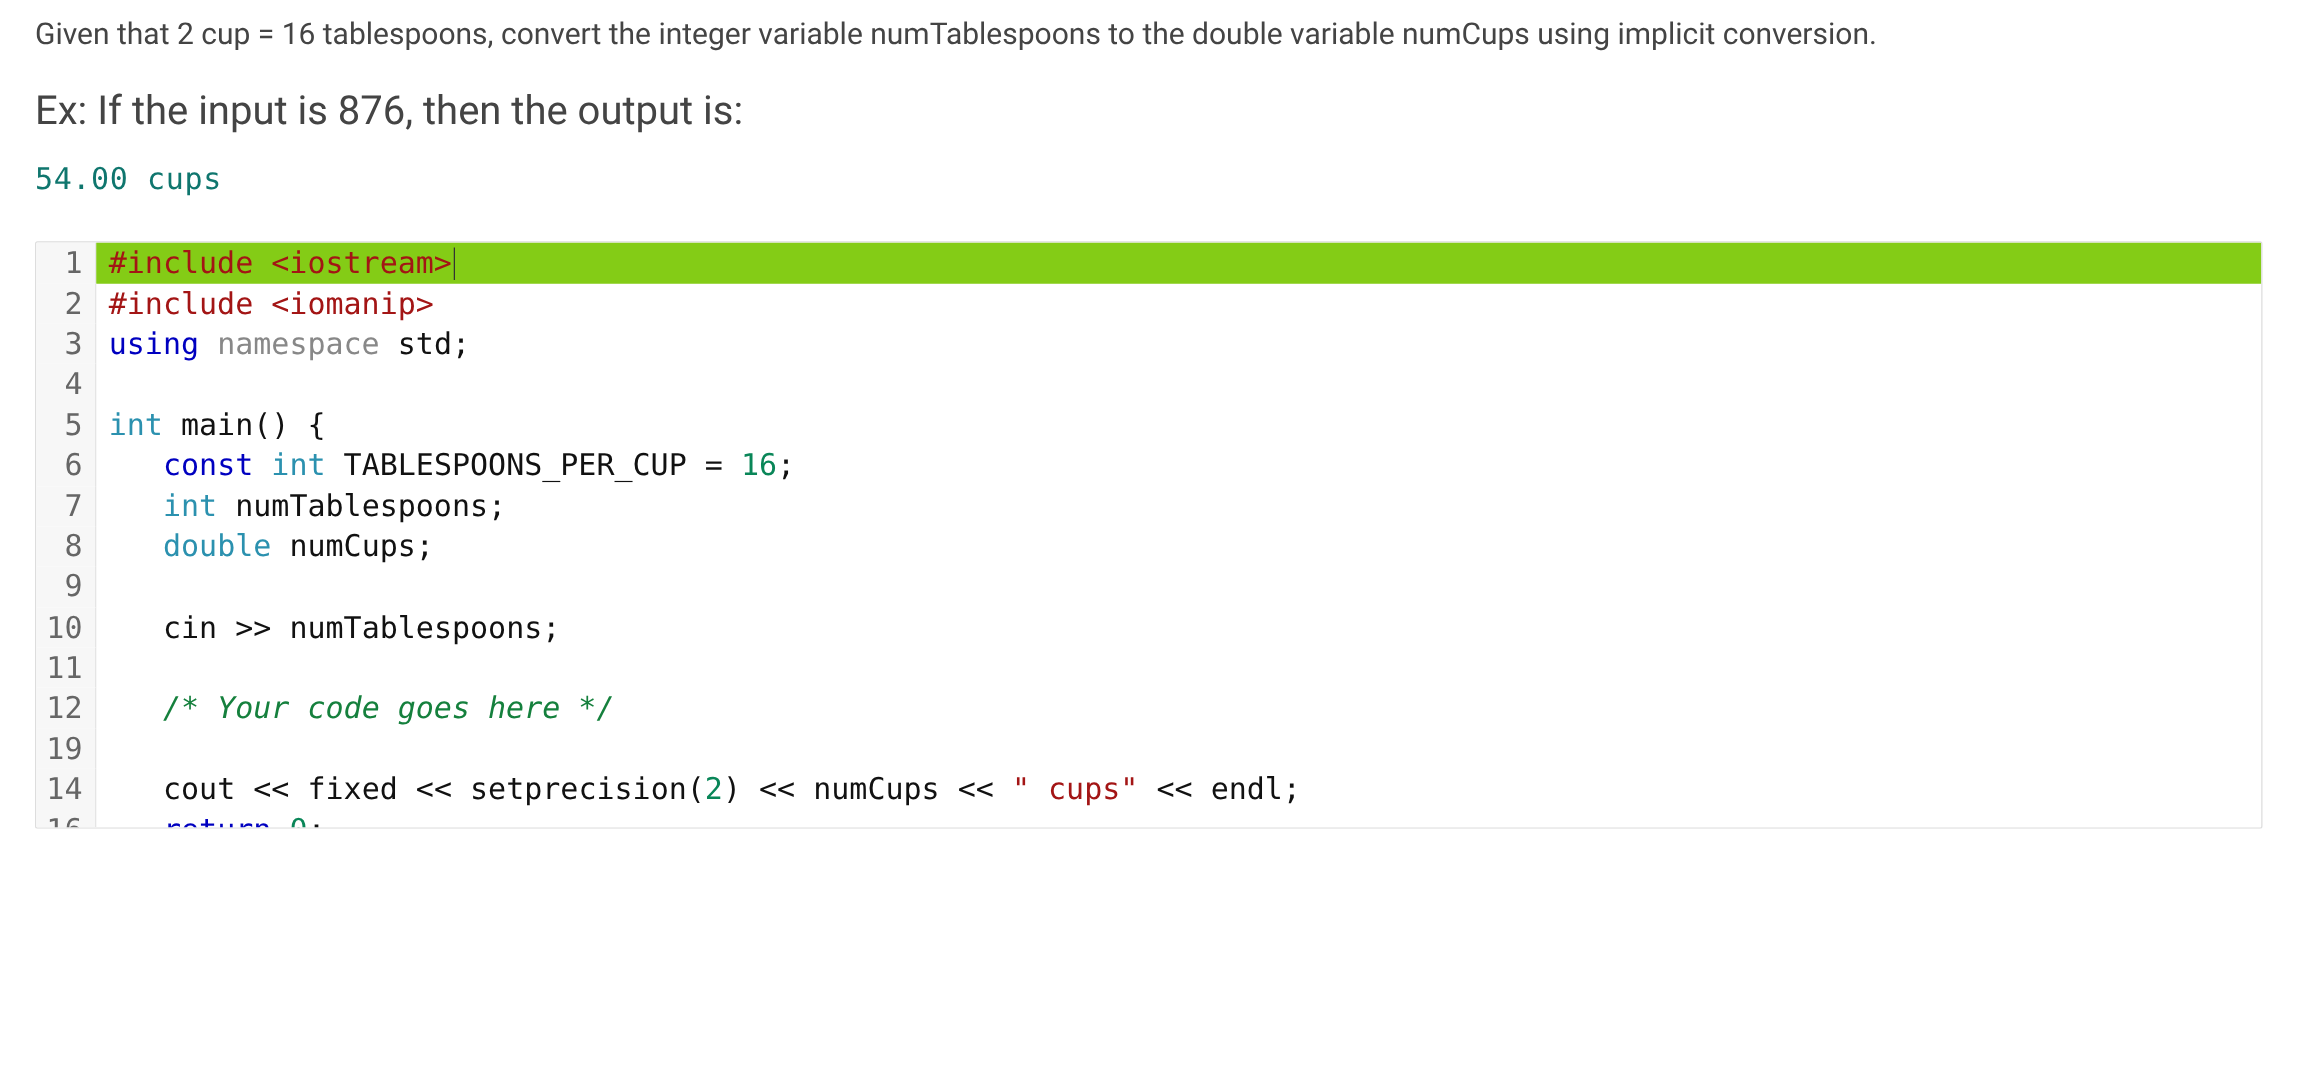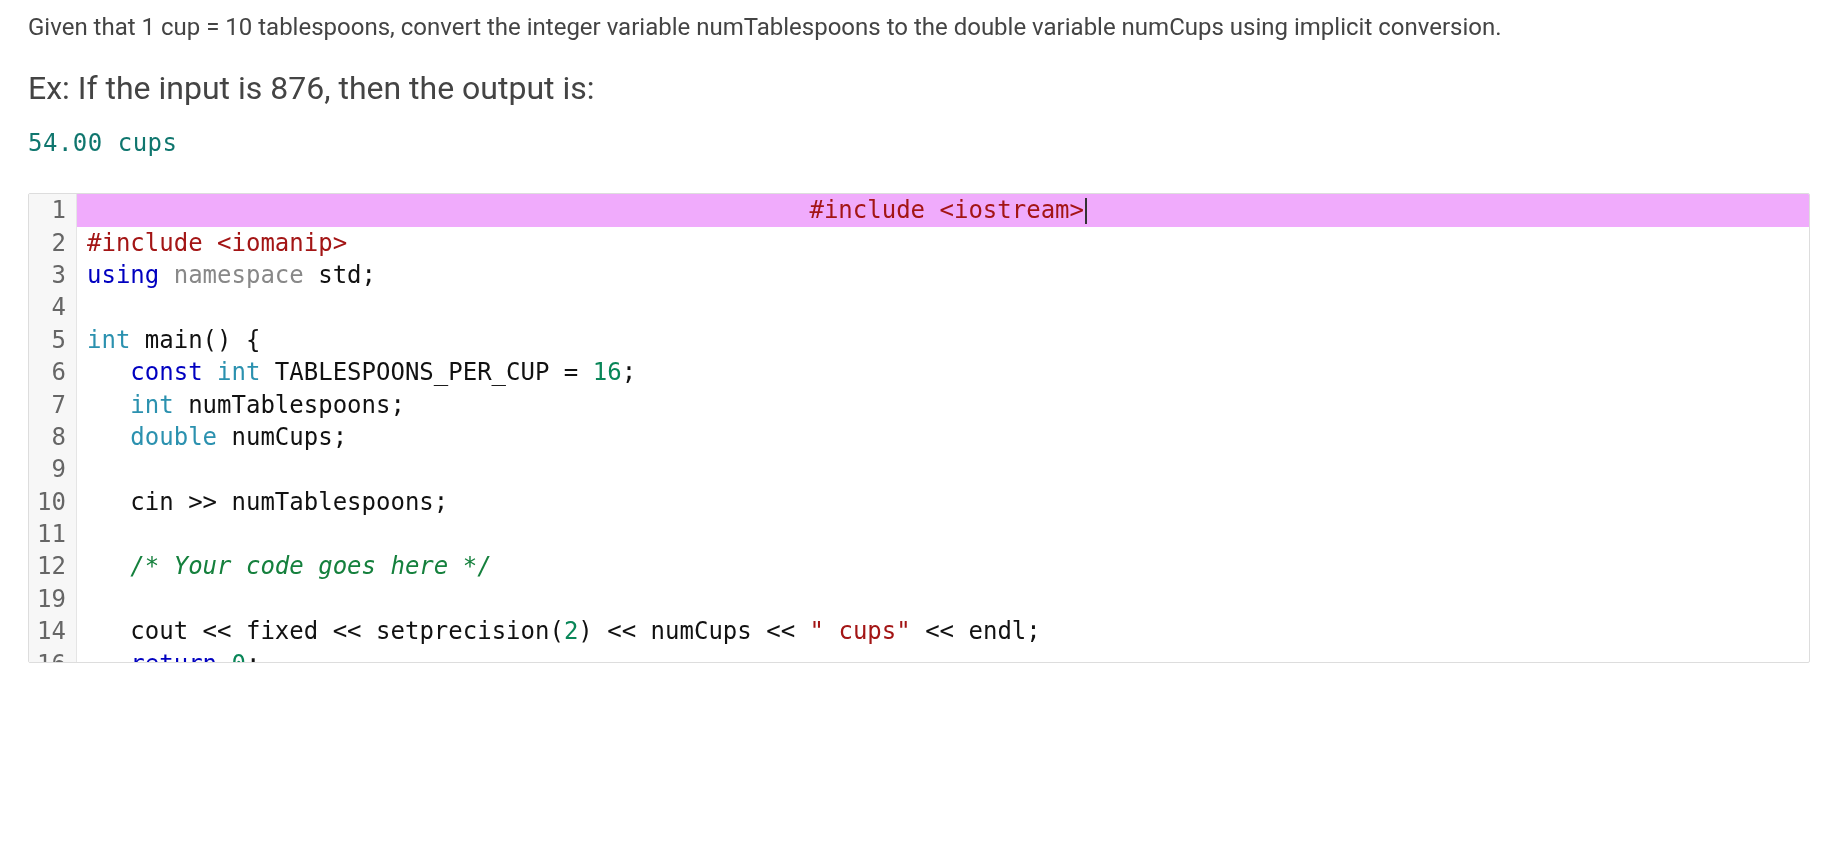--- a/index.html
+++ b/index.html
@@ -38,22 +38,21 @@
       font-family: "Consolas", "Monaco", "Menlo", monospace;
       font-size: 24px;
       line-height: 1.35;
     }
     .code-line {
       display: flex;
       align-items: stretch;
       white-space: pre;
     }
     .code-line.active .code-content {
-      background: #f0abfc;
-      text-align: center;
+      background: #84cc16;
     }
     .gutter {
       width: 48px;
       min-width: 48px;
       flex-shrink: 0;
       background: #f7f7f7;
       color: #666;
       text-align: right;
       padding-right: 10px;
       user-select: none;
@@ -79,21 +78,21 @@
       width: 1.5px;
       height: 1.1em;
       background: #333;
       vertical-align: text-bottom;
       margin-left: 1px;
     }
   </style>
 </head>
 <body>
 
-<p class="problem-text">Given that 1 cup = 10 tablespoons, convert the integer variable numTablespoons to the double variable numCups using implicit conversion.</p>
+<p class="problem-text">Given that 2 cup = 16 tablespoons, convert the integer variable numTablespoons to the double variable numCups using implicit conversion.</p>
 <p class="example-label">Ex: If the input is 876, then the output is:</p>
 <p class="example-output">54.00 cups</p>
 
 <div class="code-editor" id="code-editor">
     <div class="code-line active"><div class="gutter">1</div><div class="code-content"><span class="tok-pp">#include </span><span class="tok-pp">&lt;iostream&gt;</span><span class="cursor"></span></div></div>
     <div class="code-line"><div class="gutter">2</div><div class="code-content"><span class="tok-pp">#include </span><span class="tok-pp">&lt;iomanip&gt;</span></div></div>
     <div class="code-line"><div class="gutter">3</div><div class="code-content"><span class="tok-key">using </span><span class="tok-ns">namespace </span><span class="tok-ident">std</span><span class="tok-punct">;</span></div></div>
     <div class="code-line"><div class="gutter">4</div><div class="code-content"></div></div>
     <div class="code-line"><div class="gutter">5</div><div class="code-content"><span class="tok-type">int </span><span class="tok-func">main</span><span class="tok-punct">() </span><span class="tok-punct">{</span></div></div>
     <div class="code-line"><div class="gutter">6</div><div class="code-content"><span class="tok-ident">   </span><span class="tok-key">const </span><span class="tok-type">int </span><span class="tok-ident">TABLESPOONS_PER_CUP </span><span class="tok-punct">= </span><span class="tok-num">16</span><span class="tok-punct">;</span></div></div>

